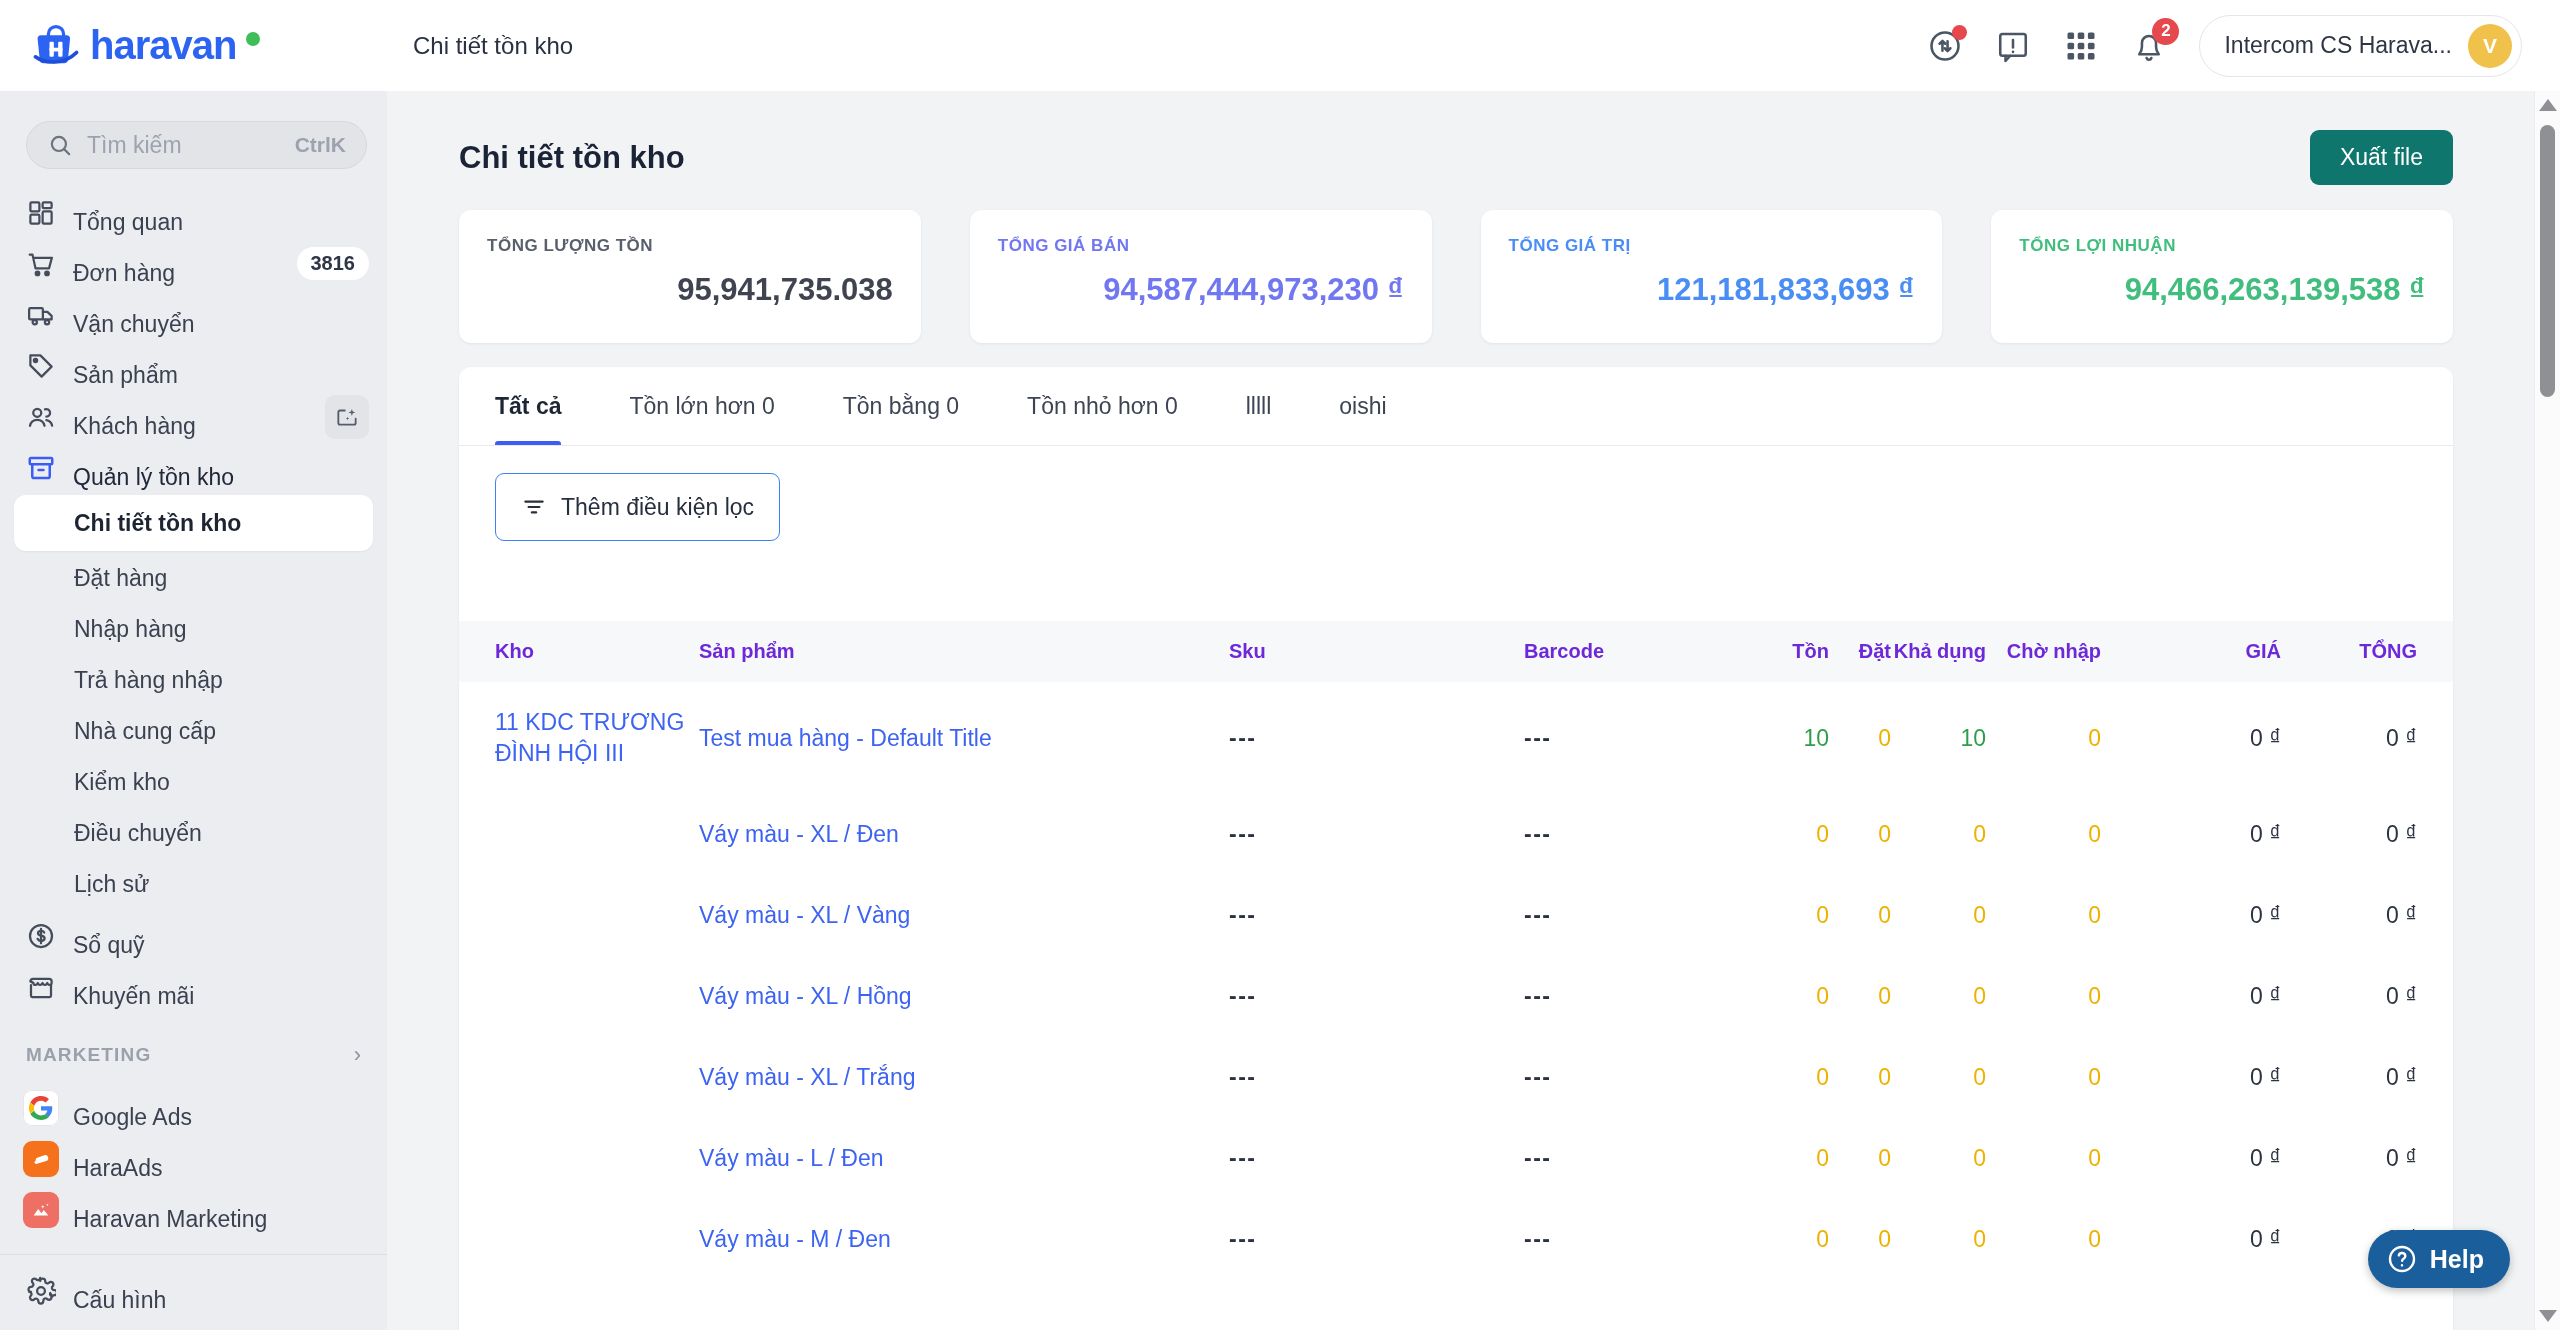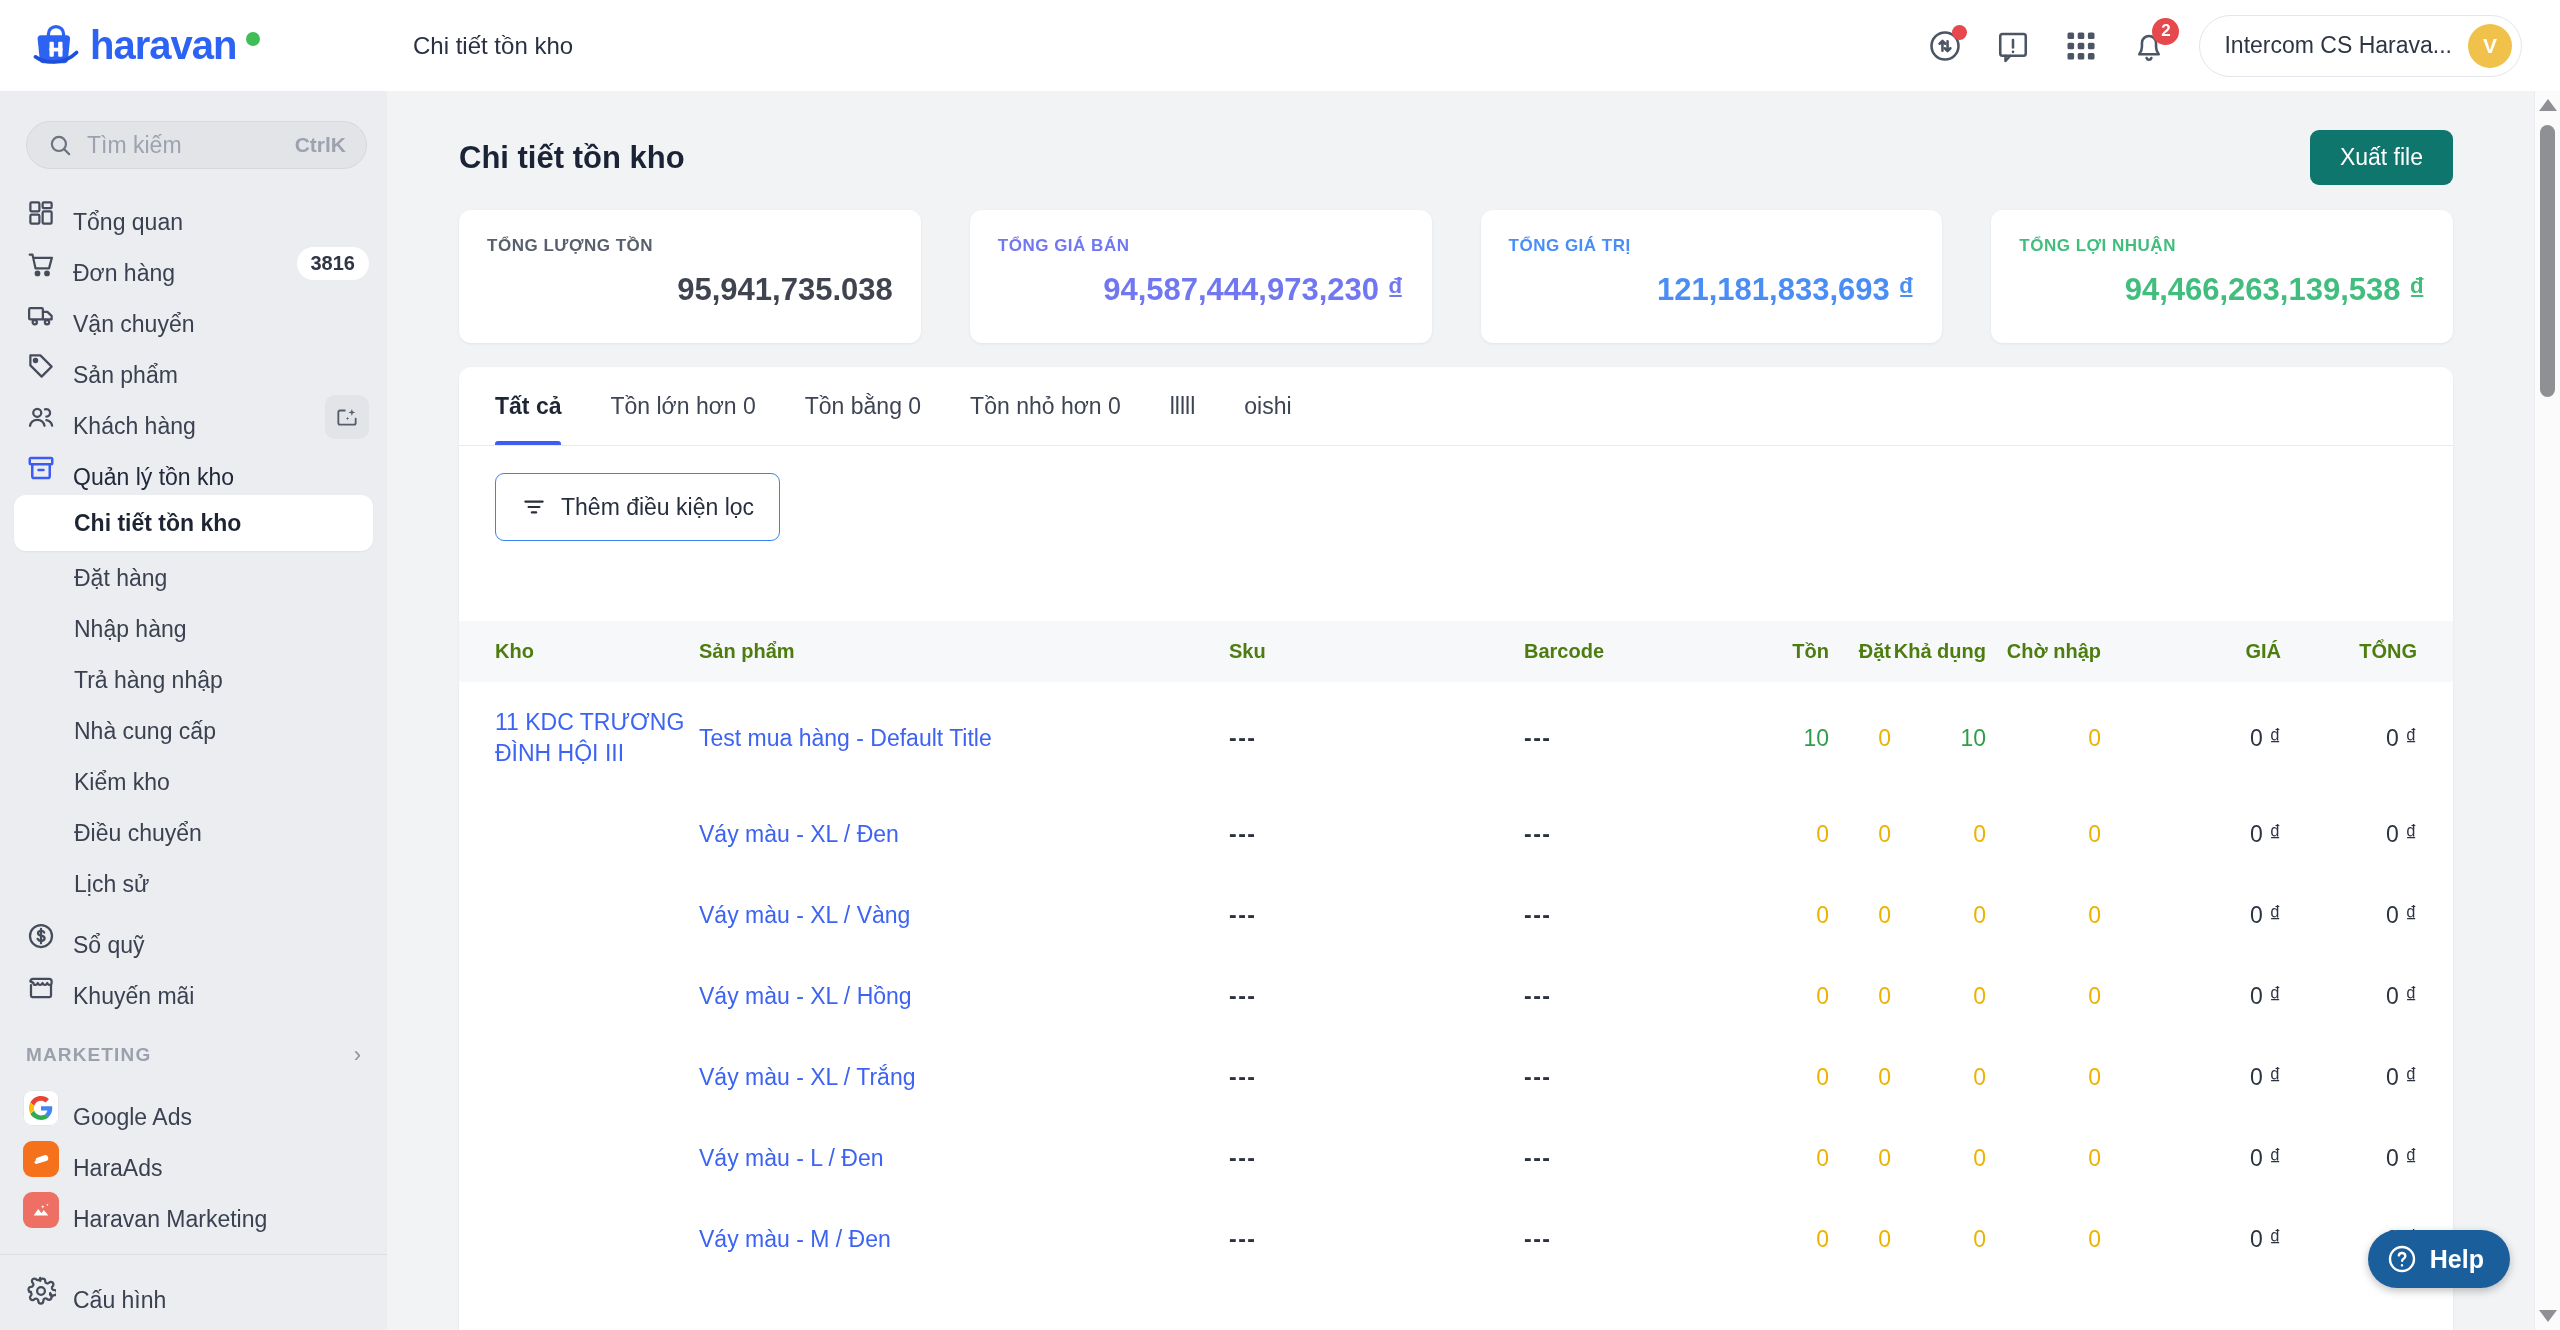--- a/index.html
+++ b/index.html
@@ -63,31 +63,31 @@
   .cards { display:flex; gap:49px; margin-top:25px; }
   .card { flex:1; background:#fff; border-radius:12px; box-shadow:0 1px 3px rgba(16,24,40,.07); padding:26px 28px; height:133px; }
   .card-label { font-size:17px; font-weight:700; letter-spacing:.03em; }
   .card-value { font-size:31px; font-weight:600; text-align:right; margin-top:16px; }
   .cl0 { color:#585f6d; } .cv0 { color:#3f4450; }
   .cl1,.cv1 { color:#7177f1; }
   .cl2,.cv2 { color:#4a8ef5; }
   .cl3,.cv3 { color:#41bd7e; }
 
   .panel { background:#fff; border-radius:12px 12px 0 0; margin-top:24px; height:963px; box-shadow:0 1px 3px rgba(16,24,40,.06); }
-  .tabs { display:flex; align-items:stretch; height:79px; border-bottom:1px solid #e8eaed; padding:0 36px; gap:49px; }
+  .tabs { display:flex; align-items:stretch; height:79px; border-bottom:1px solid #e8eaed; padding:0 36px; gap:68px; }
   .tab { display:flex; align-items:center; font-size:23px; color:#3d4453; cursor:pointer; position:relative; }
   .tab.active { color:#1f2633; font-weight:600; }
   .tab.active::after { content:""; position:absolute; left:0; right:0; bottom:0; height:4px; background:#3b5cf5; border-radius:3px 3px 0 0; }
   .filter-row { padding:27px 36px 0 36px; }
   .btn-filter { display:inline-flex; align-items:center; gap:14px; border:1px solid #3b82f6; background:#fff; border-radius:9px;
     padding:0 25px; height:68px; font-size:23px; color:#272e3d; font-weight:500; cursor:pointer; font-family:inherit; }
   .btn-filter svg { width:26px; height:26px; color:#272e3d; }
 
   table { width:100%; border-collapse:collapse; table-layout:fixed; margin-top:80px; }
-  thead th { background:#f7f8fa; font-size:20px; font-weight:700; color:#4d7c0f; text-align:left; padding:19px 0; }
+  thead th { background:#f7f8fa; font-size:20px; font-weight:700; color:#6d28d9; text-align:left; padding:19px 0; }
   th.num, td.num, th.money, td.money { text-align:right; }
   td { font-size:23px; padding:25px 0; vertical-align:middle; color:#2b3240; }
   .link { color:#3c63f2; cursor:pointer; line-height:1.35; }
   .dash { color:#2b3240; letter-spacing:1.5px; font-weight:600; }
   td.c-kho, th.h-kho { padding-left:36px; padding-right:14px; }
   td.money.last, th.money.last { padding-right:36px; }
   .qty.amber { color:#edb200; }
   .qty.green { color:#2f9e4a; }
 
   

